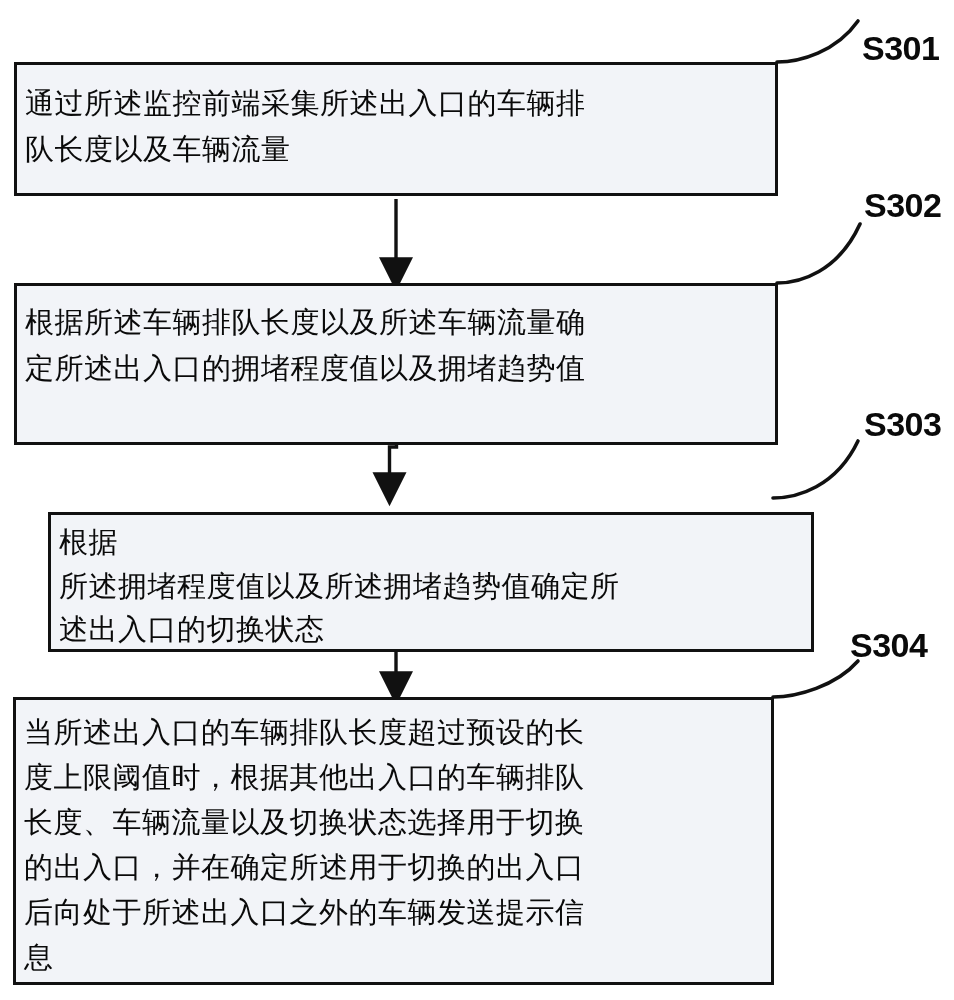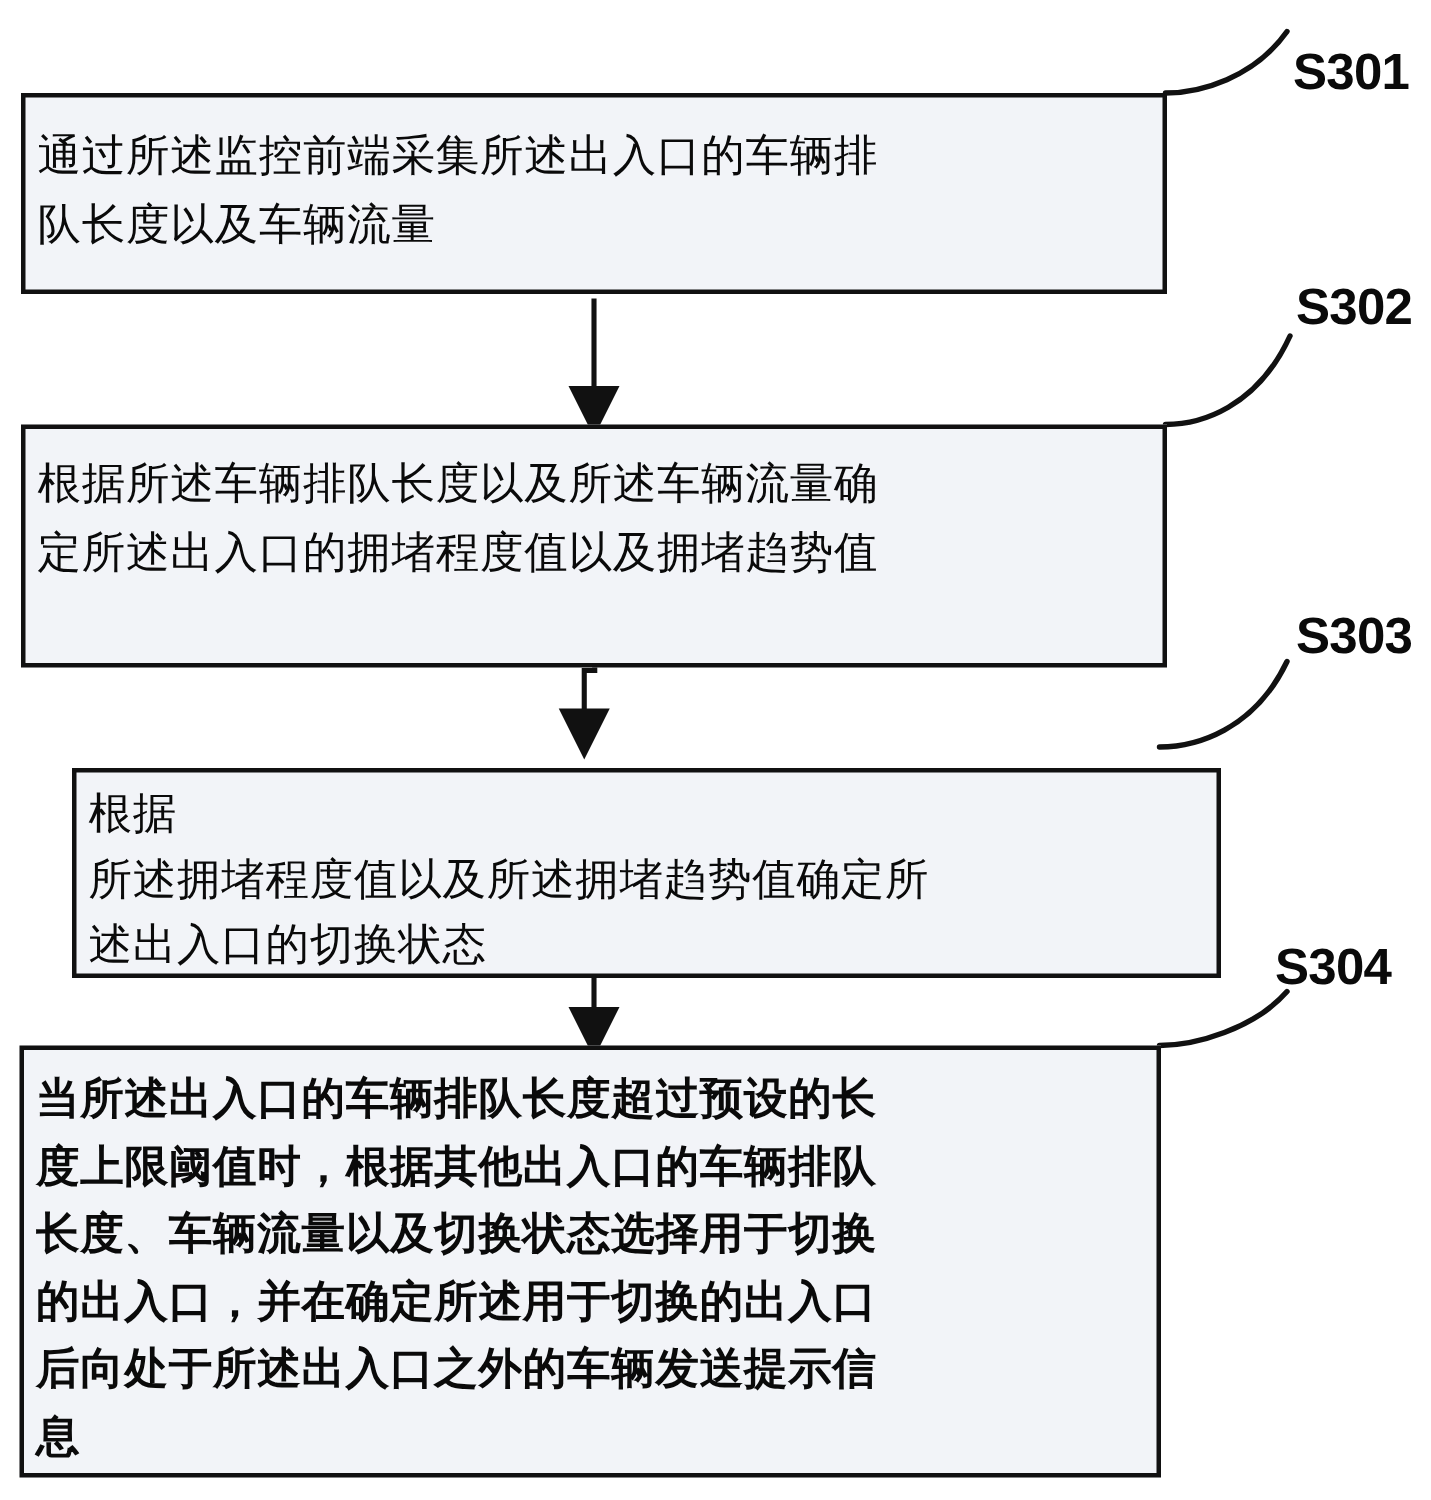--- a/index.html
+++ b/index.html
@@ -36,21 +36,21 @@
     letter-spacing: 0.5px;
     color: #0a0a0a;
     white-space: pre-wrap;
     text-align: left;
     word-break: break-all;
   }
 
   #box-s301 { left: 14px;  top: 62px;  width: 764px; height: 134px; }
   #box-s302 { left: 14px;  top: 283px; width: 764px; height: 162px; }
   #box-s303 { left: 8px;   top: 512px; width: 766px; height: 140px; margin-left: 40px; }
-  #box-s304 { left: 13px;  top: 697px; width: 761px; height: 288px; font-weight: bold; }
+  #box-s304 { left: 13px;  top: 697px; width: 761px; height: 288px; }
 
   #box-s301 .txt { padding-top: 10px; }
   #box-s302 .txt { padding-top: 8px; }
   #box-s303 .txt { padding-top: 0px; line-height: 1.50; }
   #box-s304 .txt { padding-top: 4px; line-height: 1.55; }
 
   
   .step-label {
     position: absolute;
     font-family: "Liberation Sans", "DejaVu Sans", sans-serif;

